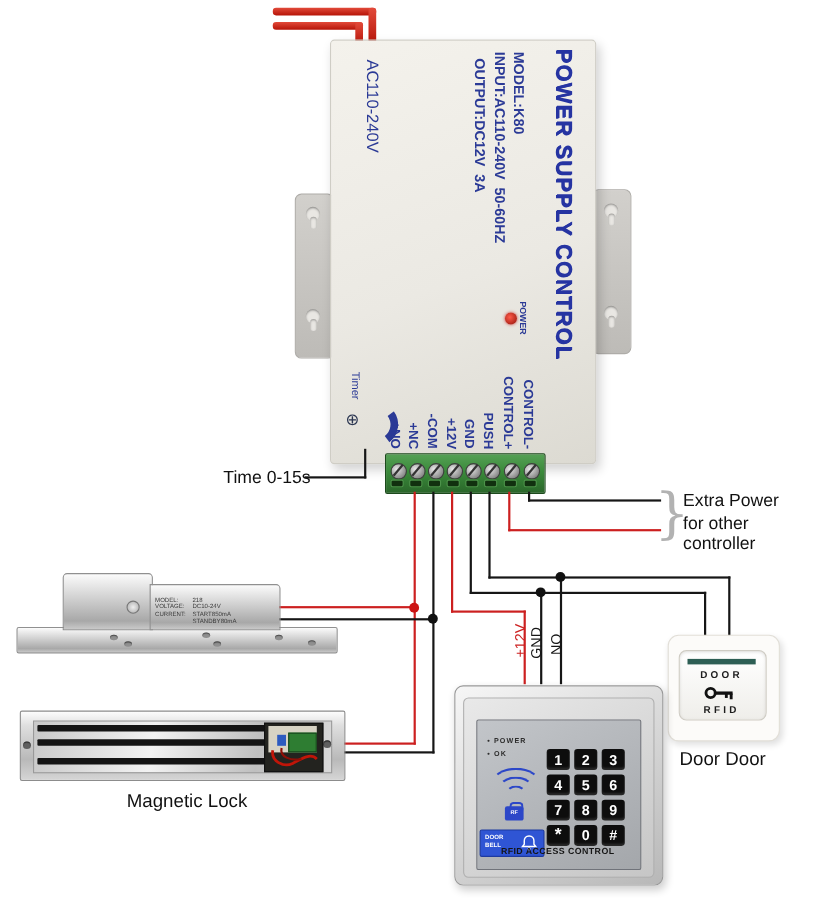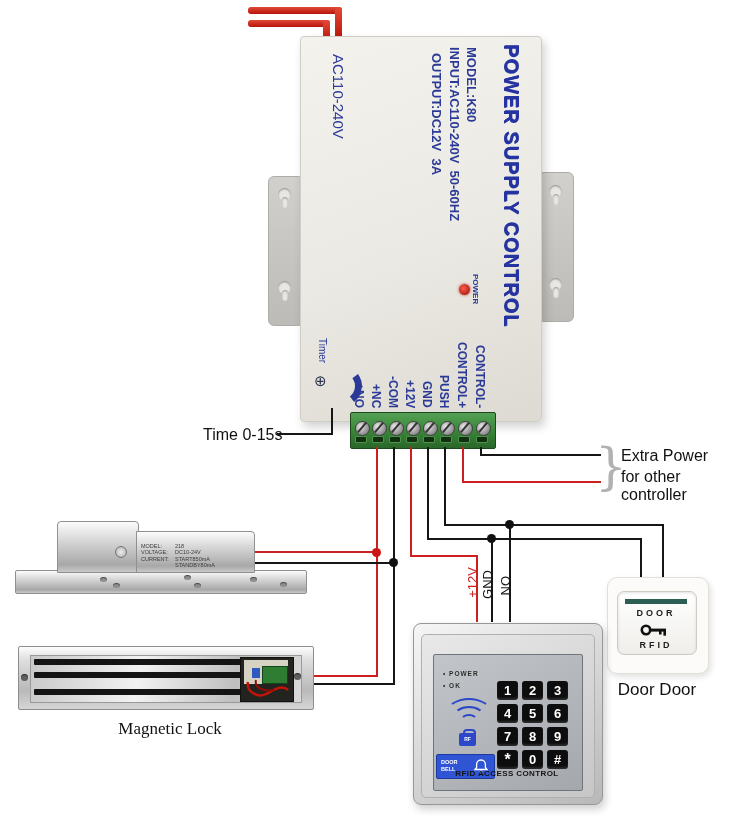--- a/index.html
+++ b/index.html
@@ -248,21 +248,21 @@
   <div class="endscrew" style="left:21px;top:674px;"></div>
   <div class="endscrew" style="left:294px;top:673px;"></div>
   <div id="mag-pcb"></div>
   <div id="mag-pcb-board"></div>
   <div id="mag-pcb-chip"></div>
   <div id="mag-pcb-term"></div>
   <svg class="abs" style="left:244px;top:678px;" width="46" height="22" viewBox="0 0 46 22">
     <path d="M4 4 C 2 14, 14 20, 22 16 S 38 6, 44 12" fill="none" stroke="#c01508" stroke-width="2.5"></path>
     <path d="M12 2 C 10 10, 20 14, 30 12" fill="none" stroke="#8d0f06" stroke-width="2"></path>
   </svg>
-  <div class="devlabel" style="left:85px;top:719px;width:170px;text-align:center;font-family:Liberation Serif, serif;">Magnetic Lock</div>
+  <div class="devlabel" style="left:85px;top:719px;width:170px;text-align:center;">Magnetic Lock</div>
 
   <div id="dl-plate"></div>
   <div id="dl-btn"></div>
   <div id="dl-bar"></div>
   <div class="dl-word" style="top:608px;">DOOR</div>
   <svg class="abs" style="left:640px;top:622px;" width="32" height="16" viewBox="0 0 32 16">
     <circle cx="6" cy="8" r="4.2" fill="none" stroke="#111" stroke-width="2.6"></circle>
     <rect x="10" y="6.6" width="16" height="3" fill="#111"></rect>
     <rect x="19" y="8.5" width="2.6" height="4" fill="#111"></rect>
     <rect x="23.4" y="8.5" width="2.6" height="5.2" fill="#111"></rect>

